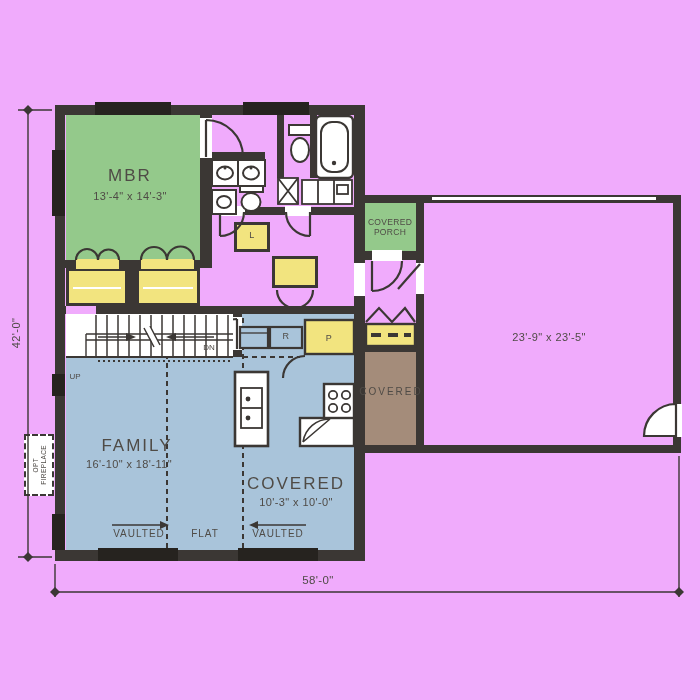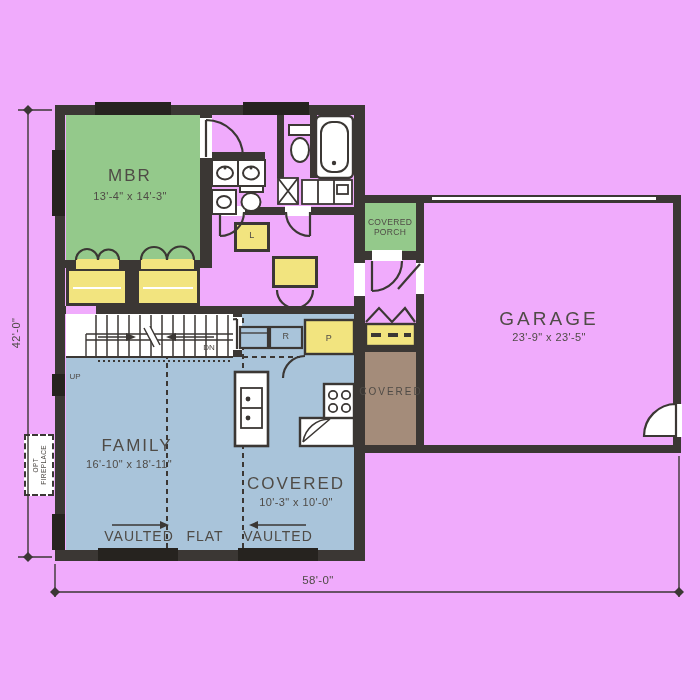--- a/index.html
+++ b/index.html
@@ -12,21 +12,21 @@
   .win{position:absolute;background:#26231f;z-index:4}
   .stripe{position:absolute;background:#fff;z-index:4}
   #fixtures{position:absolute;left:0;top:0;z-index:5}
   .lbl{position:absolute;z-index:6;transform:translateX(-50%);text-align:center;
        white-space:nowrap;line-height:1.15;color:#4f4b46}
   .name{font-size:17px;letter-spacing:2px}
   .big{font-size:19px;letter-spacing:3px}
   .dims{font-size:11px;letter-spacing:.4px}
   .tiny{font-size:9px;letter-spacing:.5px}
   .micro{font-size:8px}
-  .ceil{font-size:14px;letter-spacing:1px}
+  .ceil{font-size:10px;letter-spacing:1px}
   .vert{transform:translate(-50%,-50%) rotate(-90deg)}
   .fp{position:absolute;left:24px;top:434px;width:30px;height:62px;border:2px dashed #3b3734;
       background:#fff;z-index:2;display:flex;align-items:center;justify-content:center;gap:1px;box-sizing:border-box}
   .fp span{writing-mode:vertical-rl;transform:rotate(180deg);font-size:6.5px;letter-spacing:.4px;color:#4f4b46}
 </style>
 </head>
 <body>
 
 <div id="plan">
 
@@ -200,21 +200,20 @@
       <polygon points="23,557 28,552 33,557 28,562" fill="#3b3734"></polygon>
     </g>
   </svg>
 
   <div class="lbl name" style="left:130px;top:166px">MBR</div>
   <div class="lbl dims" style="left:130px;top:190px">13'-4" x 14'-3"</div>
   <div class="lbl name" style="left:137px;top:436px">FAMILY</div>
   <div class="lbl dims" style="left:129px;top:458px">16'-10" x 18'-11"</div>
   <div class="lbl name" style="left:296px;top:474px">COVERED</div>
   <div class="lbl dims" style="left:296px;top:496px">10'-3" x 10'-0"</div>
-  <div class="lbl big" style="left:549px;top:308px">GARAGE</div>
   <div class="lbl dims" style="left:549px;top:331px">23'-9" x 23'-5"</div>
   <div class="lbl" style="left:390px;top:218px;font-size:8.5px;letter-spacing:.3px">
     <div>COVERED</div>
     <div>PORCH</div>
   </div>
   <div class="lbl" style="left:391px;top:386px;font-size:10px;letter-spacing:2px">COVERED</div>
 
   <div class="lbl tiny" style="left:252px;top:230px">L</div>
   <div class="lbl tiny" style="left:286px;top:331px">R</div>
   <div class="lbl tiny" style="left:329px;top:333px">P</div>

